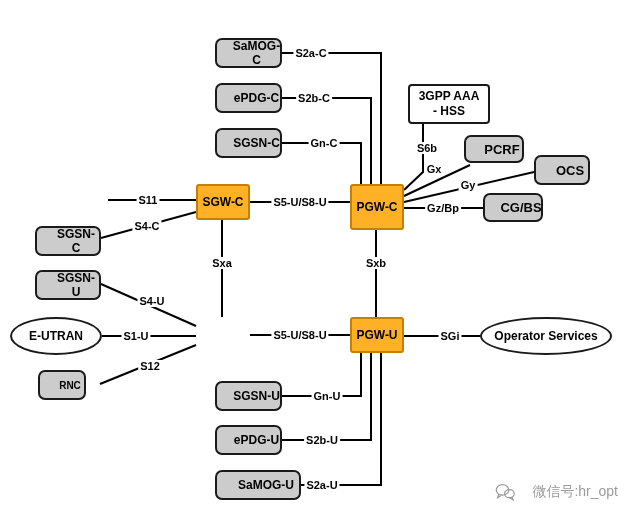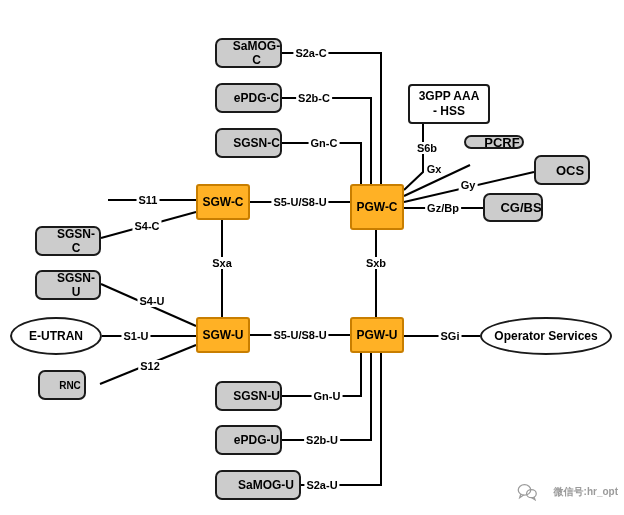--- a/index.html
+++ b/index.html
@@ -9,21 +9,21 @@
   .node{position:absolute;display:flex;align-items:center;justify-content:center;
         text-align:center;font-weight:bold;font-size:12px;color:#000;box-sizing:border-box;}
   .gray{background:#cccccc;border:2px solid #1a1a1a;border-radius:7px;padding-left:16px;}
   .white{background:#ffffff;border:2px solid #1a1a1a;border-radius:4px;}
   .orange{background:#ffb125;border:2px solid #c87e00;border-radius:3px;}
   .ellipse{background:#ffffff;border:2px solid #1a1a1a;border-radius:50%;}
   .twoline{flex-direction:column;line-height:1.25;}
   .elabel{position:absolute;transform:translate(-50%,-50%);background:#ffffff;
           font-weight:bold;font-size:11px;color:#000;padding:0 2px;white-space:nowrap;}
   .watermark{position:absolute;right:6px;top:483px;display:flex;align-items:center;gap:17px;
-             color:#9b9b9b;font-size:10px;font-weight:bold;}
+             color:#9b9b9b;font-size:14px;}
 </style>
 </head>
 <body>
 
 <div id="canvas">
 
   <svg id="lines" viewBox="0 0 624 515" fill="none" stroke="#000000" stroke-width="2">
     <polyline points="282,53 381,53 381,184"></polyline>
     <polyline points="282,98 371,98 371,184"></polyline>
     <polyline points="282,143 361,143 361,184"></polyline>
@@ -53,21 +53,21 @@
     <span>ePDG-C</span>
   </div>
   <div class="node gray" style="left:215px;top:128px;width:67px;height:30px">
     <span>SGSN-C</span>
   </div>
 
   <div class="node white twoline" style="left:408px;top:84px;width:82px;height:40px">
     <span>3GPP AAA</span>
     <span>- HSS</span>
   </div>
-  <div class="node gray" style="left:464px;top:135px;width:60px;height:14px;font-size:13px">
+  <div class="node gray" style="left:464px;top:135px;width:60px;height:28px;font-size:13px">
     <span>PCRF</span>
   </div>
   <div class="node gray" style="left:534px;top:155px;width:56px;height:30px;font-size:13px">
     <span>OCS</span>
   </div>
   <div class="node gray" style="left:483px;top:193px;width:60px;height:29px;font-size:13px">
     <span>CG/BS</span>
   </div>
 
   <div class="node gray" style="left:35px;top:226px;width:66px;height:30px">
@@ -81,23 +81,20 @@
   </div>
   <div class="node gray" style="left:38px;top:370px;width:48px;height:30px;font-size:10px">
     <span>RNC</span>
   </div>
 
   <div class="node orange" style="left:196px;top:184px;width:54px;height:36px">
     <span>SGW-C</span>
   </div>
   <div class="node orange" style="left:350px;top:184px;width:54px;height:46px">
     <span>PGW-C</span>
-  </div>
-  <div class="node orange" style="left:196px;top:317px;width:54px;height:36px">
-    <span>SGW-U</span>
   </div>
   <div class="node orange" style="left:350px;top:317px;width:54px;height:36px">
     <span>PGW-U</span>
   </div>
 
   <div class="node ellipse" style="left:480px;top:317px;width:132px;height:38px">
     <span>Operator Services</span>
   </div>
 
   <div class="node gray" style="left:215px;top:381px;width:67px;height:30px">

